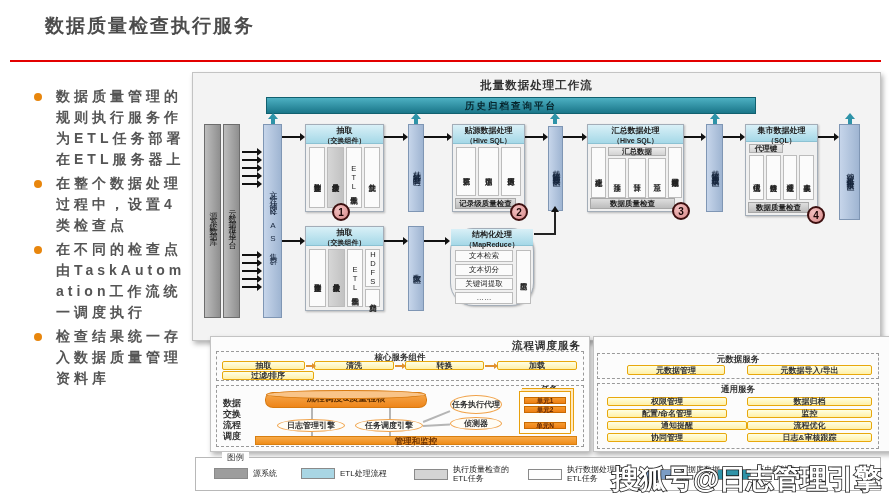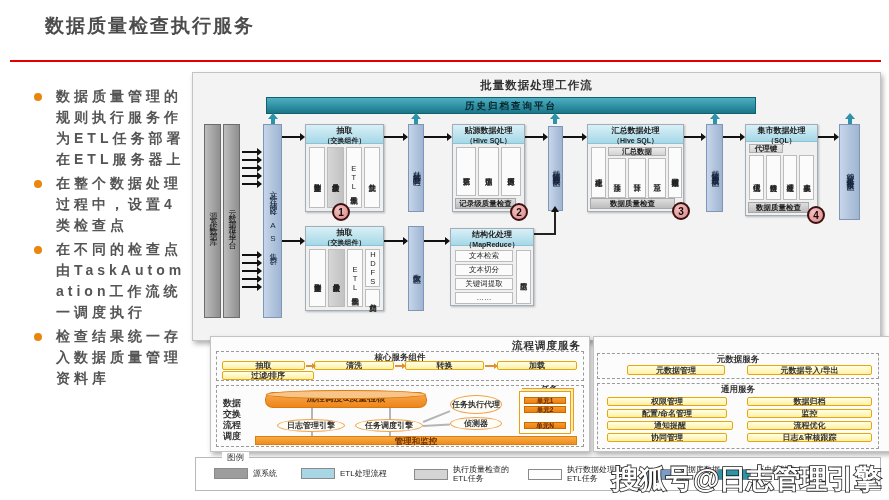--- a/index.html
+++ b/index.html
@@ -219,21 +219,21 @@
         <div class="pcol">ETL工作流触发</div>
         <div style="flex:1;display:flex;flex-direction:column;gap:2px;">
           <div class="pcol" style="flex:1;">HDFS存储</div>
           <div class="pcol" style="flex:1;">文件归档</div>
         </div>
       </div>
     </div>
 
     <div class="abs vbar" style="left:215px;top:153px;width:16px;height:85px;">大数据区</div>
 
-    <div class="abs procbox" style="left:257px;top:155px;width:84px;height:78px;">
+    <div class="abs procbox" style="left:257px;top:155px;width:84px;height:78px;border-radius:23px;">
       <div class="ph h17">
         <span>结构化处理</span><br>
         <span class="sub">（MapReduce）</span>
       </div>
       <div class="srow" style="left:4px;top:21px;width:58px;height:12px;">文本检索</div>
       <div class="srow" style="left:4px;top:35px;width:58px;height:12px;">文本切分</div>
       <div class="srow" style="left:4px;top:49px;width:58px;height:12px;">关键词提取</div>
       <div class="srow" style="left:4px;top:63px;width:58px;height:12px;">……</div>
       <div class="pcol abs" style="left:65px;top:21px;width:15px;height:54px;">数据导出</div>
     </div>
@@ -296,21 +296,21 @@
   <div class="panel white" style="left:578px;top:336px;width:303px;height:116px;">
     <div class="dashed" style="left:3px;top:16px;width:282px;height:26px;">
       <div class="dash-title">元数据服务</div>
       <div class="ybox" style="left:29px;top:11px;width:98px;height:10px;">元数据管理</div>
       <div class="ybox" style="left:149px;top:11px;width:125px;height:10px;">元数据导入/导出</div>
     </div>
     <div class="dashed" style="left:3px;top:46px;width:282px;height:66px;">
       <div class="dash-title">通用服务</div>
       <div class="ybox" style="left:9px;top:13px;width:120px;height:9px;">权限管理</div>
       <div class="ybox" style="left:9px;top:25px;width:120px;height:9px;">配置/命名管理</div>
-      <div class="ybox" style="left:9px;top:37px;width:126px;height:9px;">通知提醒</div>
+      <div class="ybox" style="left:9px;top:37px;width:140px;height:9px;">通知提醒</div>
       <div class="ybox" style="left:9px;top:49px;width:120px;height:9px;">协同管理</div>
       <div class="ybox" style="left:149px;top:13px;width:125px;height:9px;">数据归档</div>
       <div class="ybox" style="left:149px;top:25px;width:125px;height:9px;">监控</div>
       <div class="ybox" style="left:149px;top:37px;width:125px;height:9px;">流程优化</div>
       <div class="ybox" style="left:149px;top:49px;width:125px;height:9px;">日志&amp;审核跟踪</div>
     </div>
   </div>
 
   <div class="legend" style="left:195px;top:457px;width:686px;height:34px;">
     <div class="lg-title">图例</div>

